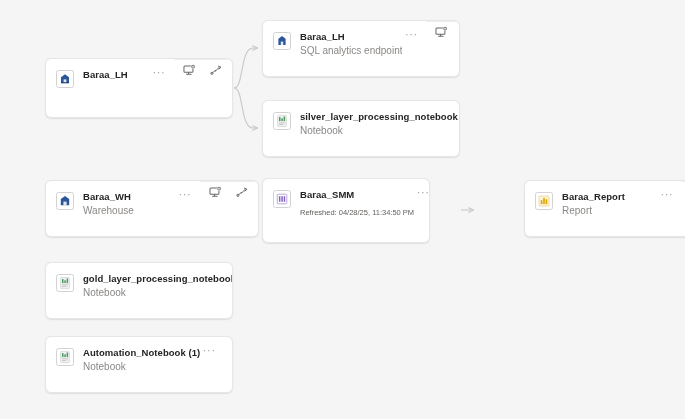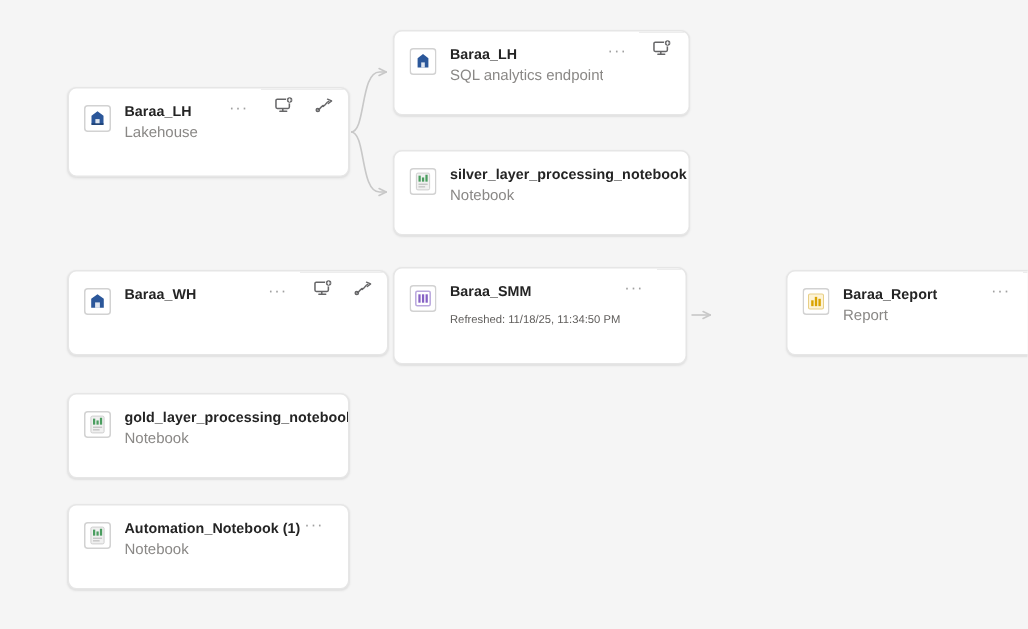--- a/index.html
+++ b/index.html
@@ -162,21 +162,20 @@
 <div class="card" style="left: 45px; top: 58px; width: 188px; height: 60px;">
       <div class="card-body">
         <svg class="card-icon" viewBox="0 0 18 18">
           <rect x="0.5" y="0.5" width="17" height="17" rx="2" fill="#ffffff" stroke="#d2d2d2"></rect>
           <path d="M9 4.2 L13 7.2 L13 13 L5 13 L5 7.2 Z" fill="#2b579a"></path>
           <rect x="7.6" y="9.4" width="2.8" height="3.6" fill="#ffffff" opacity="0.85"></rect>
           <rect x="5" y="12.2" width="8" height="1.1" fill="#1c3f73"></rect>
         </svg>
         <div class="card-text">
           <div class="card-title">Baraa_LH</div>
-          <div class="card-subtitle">Lakehouse</div>
         </div>
         <div class="card-more">···</div>
       </div>
       <div class="card-footer">
         <div class="footer-left"></div>
         <div class="footer-right">
           <svg class="ficon" viewBox="0 0 16 16">
             <rect x="1.2" y="2.6" width="11" height="7.6" rx="1.1" fill="none" stroke="#59595b" stroke-width="1.25"></rect>
             <path d="M4.4 12.6 h5.6" stroke="#59595b" stroke-width="1.25" stroke-linecap="round"></path>
             <path d="M6.8 10.2 v2.4" stroke="#59595b" stroke-width="1.25"></path>
@@ -265,55 +264,56 @@
     </div>
     <div class="card" style="left: 45px; top: 180px; width: 214px; height: 57px;">
       <div class="card-body">
         <svg class="card-icon" viewBox="0 0 18 18">
           <rect x="0.5" y="0.5" width="17" height="17" rx="2" fill="#ffffff" stroke="#d2d2d2"></rect>
           <path d="M9 4.1 L13.2 7.1 L13.2 13.2 L4.8 13.2 L4.8 7.1 Z" fill="#2b579a"></path>
           <rect x="7.4" y="9.6" width="3.2" height="3.6" fill="#ffffff" opacity="0.85"></rect>
         </svg>
         <div class="card-text">
           <div class="card-title">Baraa_WH</div>
-        </div>
-        <div class="card-more">···</div>
-      </div>
-      <div class="card-footer">
-        <div class="footer-left"></div>
-        <div class="footer-right">
-          <svg class="ficon" viewBox="0 0 16 16">
-            <rect x="1.2" y="2.6" width="11" height="7.6" rx="1.1" fill="none" stroke="#59595b" stroke-width="1.25"></rect>
-            <path d="M4.4 12.6 h5.6" stroke="#59595b" stroke-width="1.25" stroke-linecap="round"></path>
-            <path d="M6.8 10.2 v2.4" stroke="#59595b" stroke-width="1.25"></path>
-            <circle cx="12.3" cy="3.3" r="2.9" fill="#ffffff"></circle>
-            <circle cx="12.4" cy="3.3" r="2.25" fill="#59595b"></circle>
-            <path d="M11.3 3.3 h2.2 M12.4 2.2 v2.2" stroke="#ffffff" stroke-width="0.85" stroke-linecap="round"></path>
-          </svg>
-          <svg class="ficon" viewBox="0 0 16 16">
-            <path d="M2.2 11.4 C4.4 11.4 4.4 8.2 6.7 8.2 C9 8.2 8.8 5 11.2 4.4" fill="none" stroke="#59595b" stroke-width="1.2" stroke-linecap="round"></path>
-            <circle cx="2.3" cy="11.5" r="1.35" fill="none" stroke="#59595b" stroke-width="1.15"></circle>
-            <circle cx="6.7" cy="8.2" r="0.95" fill="#59595b"></circle>
-            <path d="M10.3 2.6 L13.6 4.0 L10.9 6.2" fill="none" stroke="#59595b" stroke-width="1.2" stroke-linecap="round" stroke-linejoin="round"></path>
-          </svg>
-        </div>
-      </div>
-    </div>
-    <div class="card" style="left: 262px; top: 178px; width: 196px; height: 65px;">
+          <div class="card-subtitle">Warehouse</div>
+        </div>
+        <div class="card-more">···</div>
+      </div>
+      <div class="card-footer">
+        <div class="footer-left"></div>
+        <div class="footer-right">
+          <svg class="ficon" viewBox="0 0 16 16">
+            <rect x="1.2" y="2.6" width="11" height="7.6" rx="1.1" fill="none" stroke="#59595b" stroke-width="1.25"></rect>
+            <path d="M4.4 12.6 h5.6" stroke="#59595b" stroke-width="1.25" stroke-linecap="round"></path>
+            <path d="M6.8 10.2 v2.4" stroke="#59595b" stroke-width="1.25"></path>
+            <circle cx="12.3" cy="3.3" r="2.9" fill="#ffffff"></circle>
+            <circle cx="12.4" cy="3.3" r="2.25" fill="#59595b"></circle>
+            <path d="M11.3 3.3 h2.2 M12.4 2.2 v2.2" stroke="#ffffff" stroke-width="0.85" stroke-linecap="round"></path>
+          </svg>
+          <svg class="ficon" viewBox="0 0 16 16">
+            <path d="M2.2 11.4 C4.4 11.4 4.4 8.2 6.7 8.2 C9 8.2 8.8 5 11.2 4.4" fill="none" stroke="#59595b" stroke-width="1.2" stroke-linecap="round"></path>
+            <circle cx="2.3" cy="11.5" r="1.35" fill="none" stroke="#59595b" stroke-width="1.15"></circle>
+            <circle cx="6.7" cy="8.2" r="0.95" fill="#59595b"></circle>
+            <path d="M10.3 2.6 L13.6 4.0 L10.9 6.2" fill="none" stroke="#59595b" stroke-width="1.2" stroke-linecap="round" stroke-linejoin="round"></path>
+          </svg>
+        </div>
+      </div>
+    </div>
+    <div class="card" style="left: 262px; top: 178px; width: 168px; height: 65px;">
       <div class="card-body">
         <svg class="card-icon" viewBox="0 0 18 18">
           <rect x="0.5" y="0.5" width="17" height="17" rx="2" fill="#ffffff" stroke="#d2d2d2"></rect>
           <rect x="4.2" y="4.2" width="9.6" height="9.6" rx="1" fill="none" stroke="#b9a7dd" stroke-width="1"></rect>
           <rect x="5.9" y="6.2" width="1.5" height="5.6" fill="#8661c5"></rect>
           <rect x="8.3" y="6.2" width="1.5" height="5.6" fill="#8661c5"></rect>
           <rect x="10.7" y="6.2" width="1.5" height="5.6" fill="#8661c5"></rect>
         </svg>
         <div class="card-text">
           <div class="card-title">Baraa_SMM</div>
-          <div class="card-meta">Refreshed: 11/18/25, 11:34:50 PM</div>
+          <div class="card-meta">Refreshed: 04/28/25, 11:34:50 PM</div>
         </div>
         <div class="card-more">···</div>
       </div>
       <div class="card-footer"></div>
     </div>
     <div class="card" style="left: 484px; top: 180px; width: 190px; height: 57px; margin-left: 40px;">
       <div class="card-body">
         <svg class="card-icon" viewBox="0 0 18 18">
           <rect x="0.5" y="0.5" width="17" height="17" rx="2" fill="#ffffff" stroke="#d2d2d2"></rect>
           <rect x="4" y="4" width="10" height="10" rx="1" fill="#fdf3d6" stroke="#e8cf85" stroke-width="0.7"></rect>

